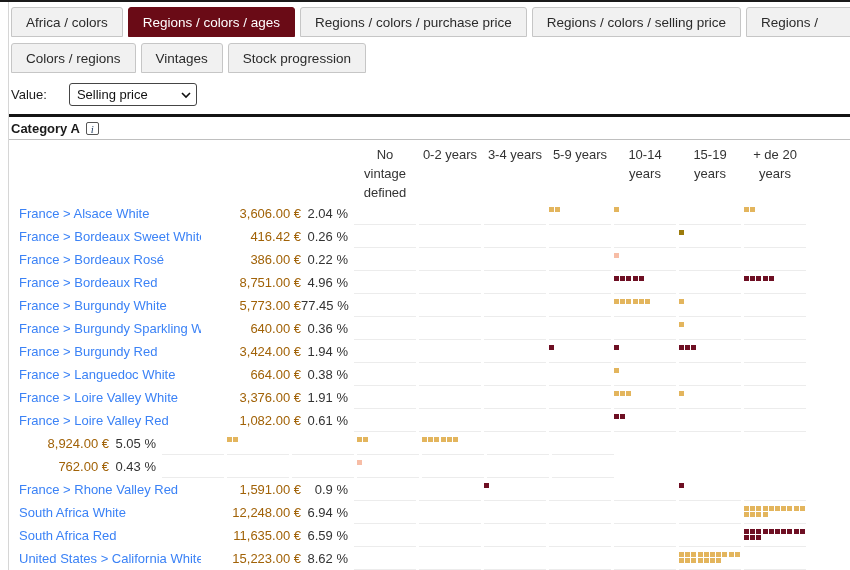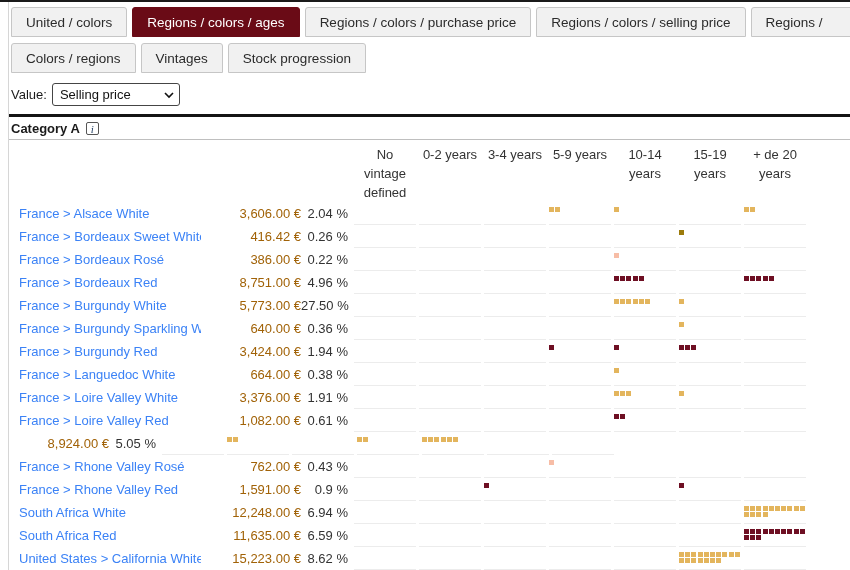--- a/index.html
+++ b/index.html
@@ -16,21 +16,21 @@
          border-radius: 3px 3px 0 0; padding: 6px 14px; margin-right: 5px; height: 30px;
          line-height: 17px; cursor: pointer; flex: 0 0 auto; }
   .tab.active { background: #6a0b16; border-color: #6a0b16; color: #fff; }
   .tab.truncated { min-width: 180px; }
 
   
   .value-row { display: flex; align-items: center; margin: 10px 0 8px 2px; height: 23px; }
   .value-label { font-size: 13px; color: #1a1a1a; margin-right: 5px; }
   .select-box { position: relative; display: inline-flex; align-items: center; border: 1px solid #454545;
                 border-radius: 3px; height: 23px; min-width: 128px; padding: 0 22px 0 7px;
-                font-size: 13px; color: #111; background: #fff; cursor: pointer; }
+                font-size: 13px; color: #111; background: #fff; cursor: pointer; margin-left: 17px; }
   .select-box svg { position: absolute; right: 5px; top: 7px; }
 
   .thick-rule { height: 2.5px; background: #141414; width: 100%; }
 
   
   .section-head { display: flex; align-items: center; height: 21px; padding-left: 2px; margin-top: 2px;
                   border-bottom: 1px solid #bfbfbf; }
   .section-title { font-size: 13px; font-weight: bold; color: #1a1a1a; }
   .info-icon { display: inline-flex; align-items: center; justify-content: center; width: 13px; height: 13px;
                border: 1px solid #555; border-radius: 2px; margin-left: 6px; font-family: "Liberation Serif", serif;
@@ -51,21 +51,21 @@
   .dot { width: 5px; height: 5px; margin: 0 1.2px 1.5px 0; flex: 0 0 auto; }
 </style>
 </head>
 <body>
 
 <div class="page">
   <div class="top-rule"></div>
   <div class="content">
 
     <div class="tab-row" id="tab-row-1">
-        <div class="tab">United / colors</div>
+        <div class="tab">Africa / colors</div>
         <div class="tab active">Regions / colors / ages</div>
         <div class="tab">Regions / colors / purchase price</div>
         <div class="tab">Regions / colors / selling price</div>
         <div class="tab truncated">Regions /</div>
       </div>
     <div class="tab-row tab-row-2" id="tab-row-2">
         <div class="tab">Colors / regions</div>
         <div class="tab">Vintages</div>
         <div class="tab">Stock progression</div>
       </div>
@@ -183,21 +183,21 @@
               <span class="dot" style="background: rgb(110, 15, 35);"></span>
               <span class="dot" style="background: rgb(110, 15, 35);"></span>
               <span class="dot" style="background: rgb(110, 15, 35);"></span>
               <span class="dot" style="background: rgb(110, 15, 35);"></span>
             </div>
           </div>
         </div>
         <div class="trow">
           <div class="col-label">France &gt; Burgundy White</div>
           <div class="col-value">5,773.00 €</div>
-          <div class="col-pct">27.50 %</div>
+          <div class="col-pct">77.45 %</div>
           <div class="col-cell first"></div>
           <div class="col-cell"></div>
           <div class="col-cell"></div>
           <div class="col-cell"></div>
           <div class="col-cell">
             <div class="dots">
               <span class="dot" style="background: rgb(227, 181, 93);"></span>
               <span class="dot" style="background: rgb(227, 181, 93);"></span>
               <span class="dot" style="background: rgb(227, 181, 93);"></span>
               <span class="dot" style="background: rgb(227, 181, 93);"></span>
@@ -333,21 +333,20 @@
               <span class="dot" style="background: rgb(227, 181, 93);"></span>
               <span class="dot" style="background: rgb(227, 181, 93);"></span>
               <span class="dot" style="background: rgb(227, 181, 93);"></span>
               <span class="dot" style="background: rgb(227, 181, 93);"></span>
             </div>
           </div>
           <div class="col-cell"></div>
           <div class="col-cell"></div>
         </div>
         <div class="trow">
-          <div class="col-label">France &gt; Rhone Valley Rosé</div>
           <div class="col-value">762.00 €</div>
           <div class="col-pct">0.43 %</div>
           <div class="col-cell first"></div>
           <div class="col-cell"></div>
           <div class="col-cell"></div>
           <div class="col-cell">
             <div class="dots">
               <span class="dot" style="background: rgb(247, 189, 166);"></span>
             </div>
           </div>

